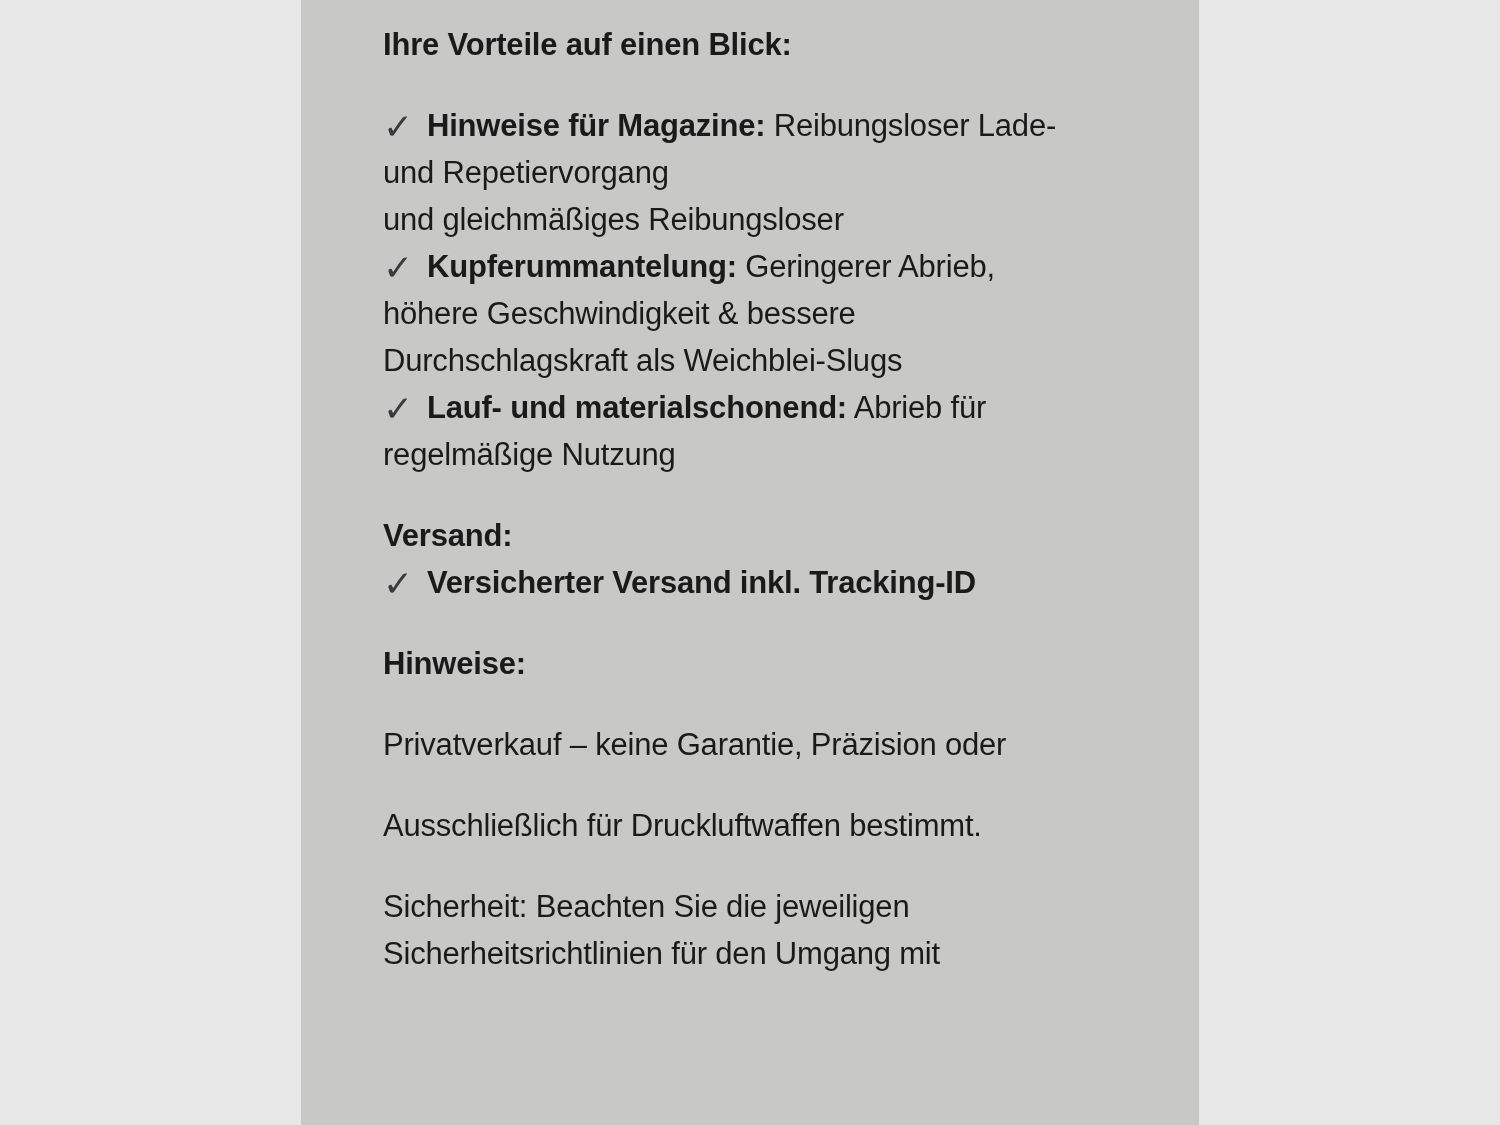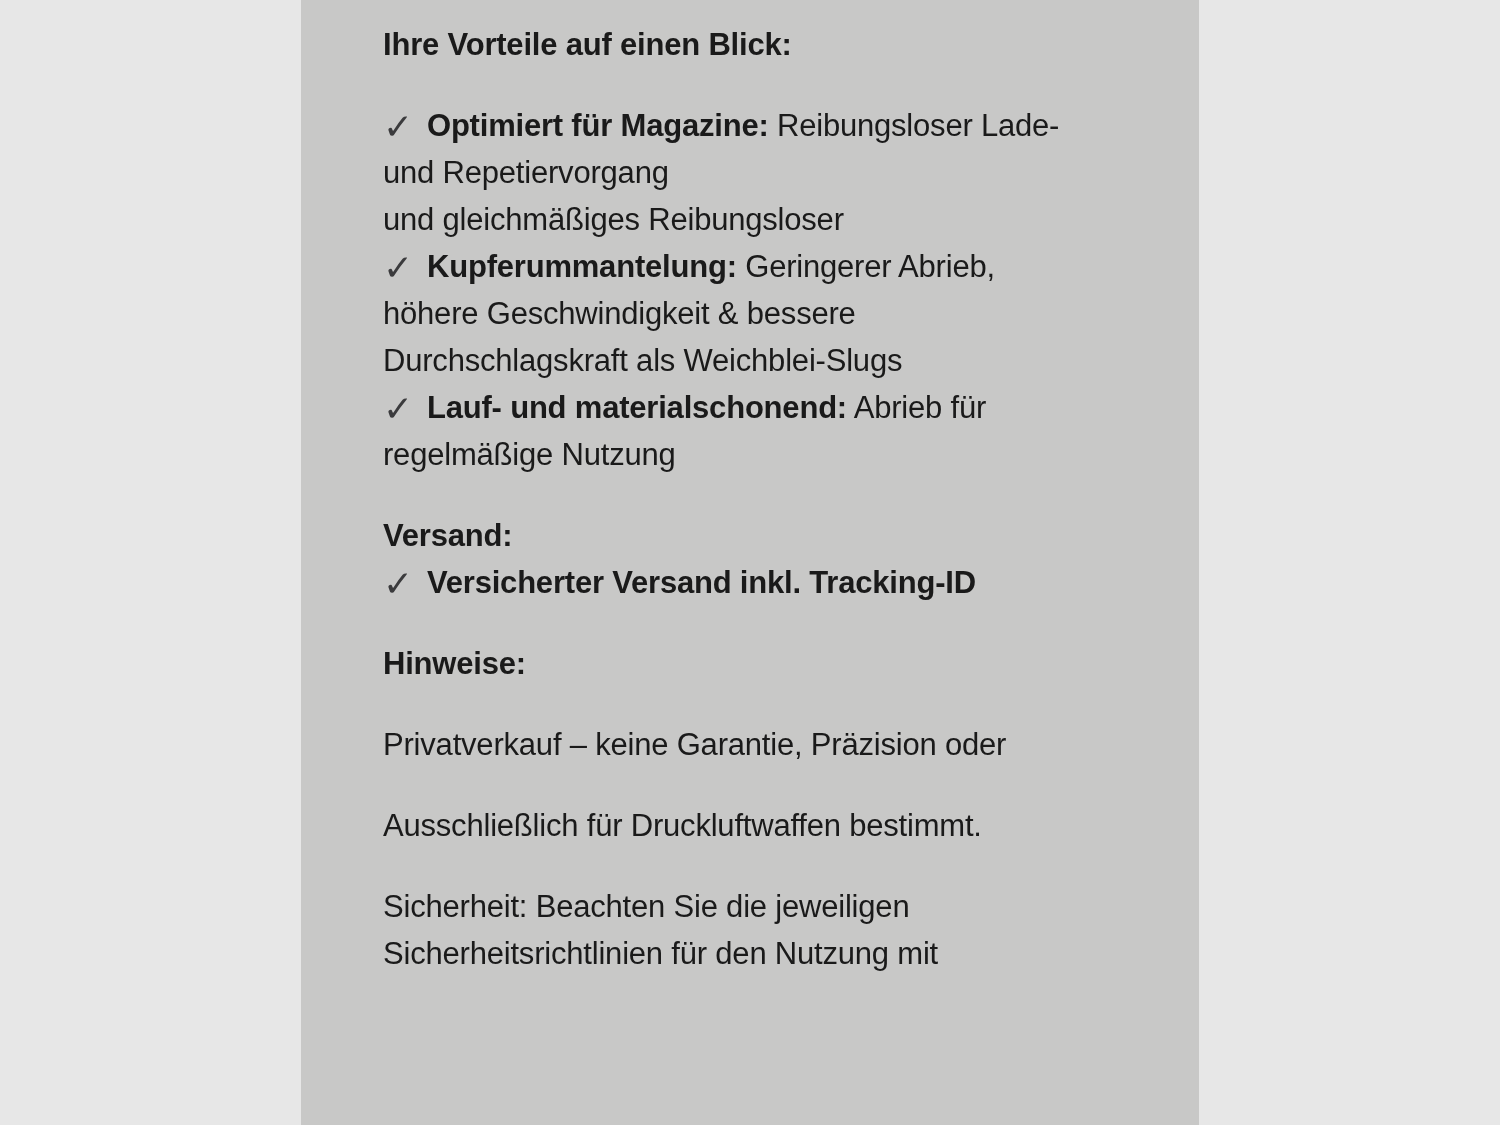--- a/index.html
+++ b/index.html
@@ -40,21 +40,21 @@
 </head>
 <body>
 
 <div class="stage">
   <div class="panel">
     <div class="content">
         <div class="para">
           <div class="line"><span class="run-bold">Ihre Vorteile auf einen Blick:</span></div>
         </div>
         <div class="para">
-          <div class="line"><span class="check">✓</span><span class="run-bold">Optimiert für Magazine:</span><span class="run"> Reibungsloser Lade-</span></div>
+          <div class="line"><span class="check">✓</span><span class="run-bold">Hinweise für Magazine:</span><span class="run"> Reibungsloser Lade-</span></div>
           <div class="line"><span class="run">und Repetiervorgang</span></div>
           <div class="line"><span class="run">und gleichmäßiges Reibungsloser</span></div>
           <div class="line"><span class="check">✓</span><span class="run-bold">Kupferummantelung:</span><span class="run"> Geringerer Abrieb,</span></div>
           <div class="line"><span class="run">höhere Geschwindigkeit &amp; bessere</span></div>
           <div class="line"><span class="run">Durchschlagskraft als Weichblei-Slugs</span></div>
           <div class="line"><span class="check">✓</span><span class="run-bold">Lauf- und materialschonend:</span><span class="run"> Abrieb für</span></div>
           <div class="line"><span class="run">regelmäßige Nutzung</span></div>
         </div>
         <div class="para">
           <div class="line"><span class="run-bold">Versand:</span></div>
@@ -64,17 +64,17 @@
           <div class="line"><span class="run-bold">Hinweise:</span></div>
         </div>
         <div class="para">
           <div class="line"><span class="run">Privatverkauf – keine Garantie, Präzision oder</span></div>
         </div>
         <div class="para">
           <div class="line"><span class="run">Ausschließlich für Druckluftwaffen bestimmt.</span></div>
         </div>
         <div class="para">
           <div class="line"><span class="run">Sicherheit: Beachten Sie die jeweiligen</span></div>
-          <div class="line"><span class="run">Sicherheitsrichtlinien für den Nutzung mit</span></div>
+          <div class="line"><span class="run">Sicherheitsrichtlinien für den Umgang mit</span></div>
         </div>
       </div>
   </div>
 </div>
 
 </body></html>

